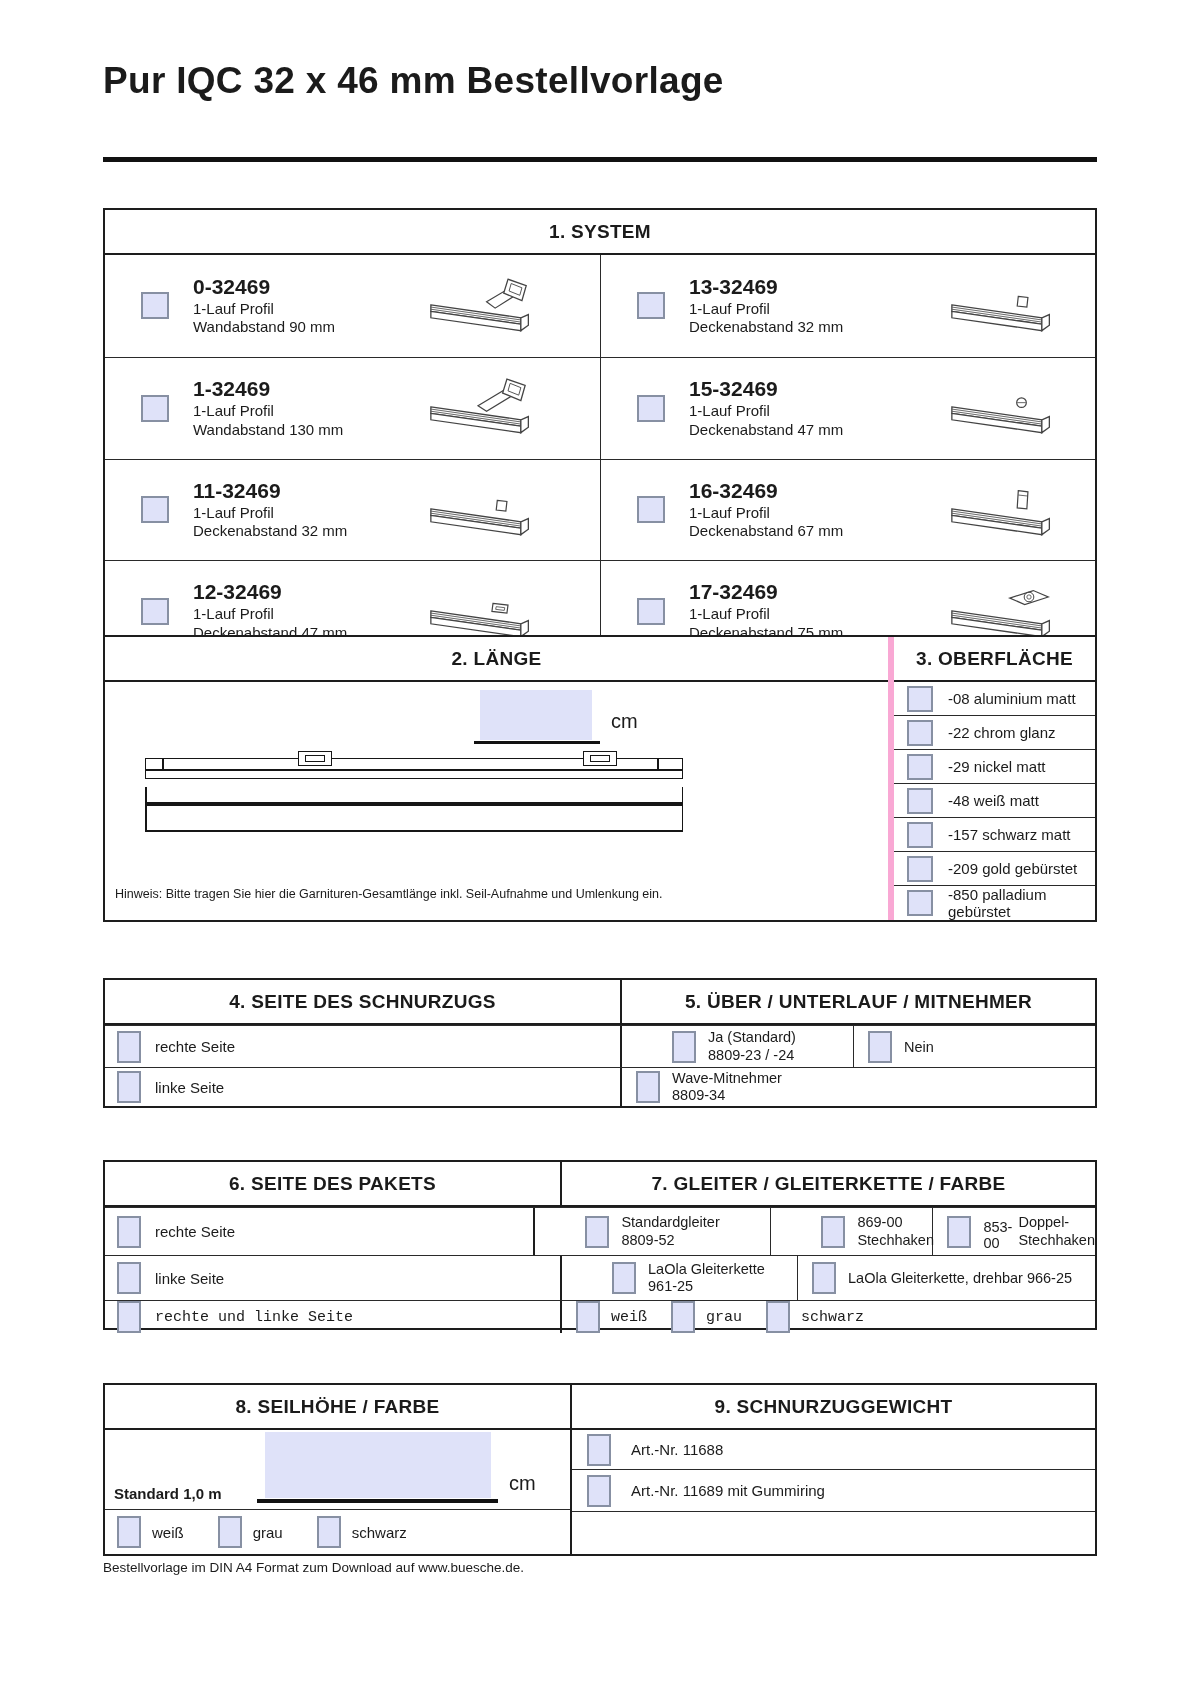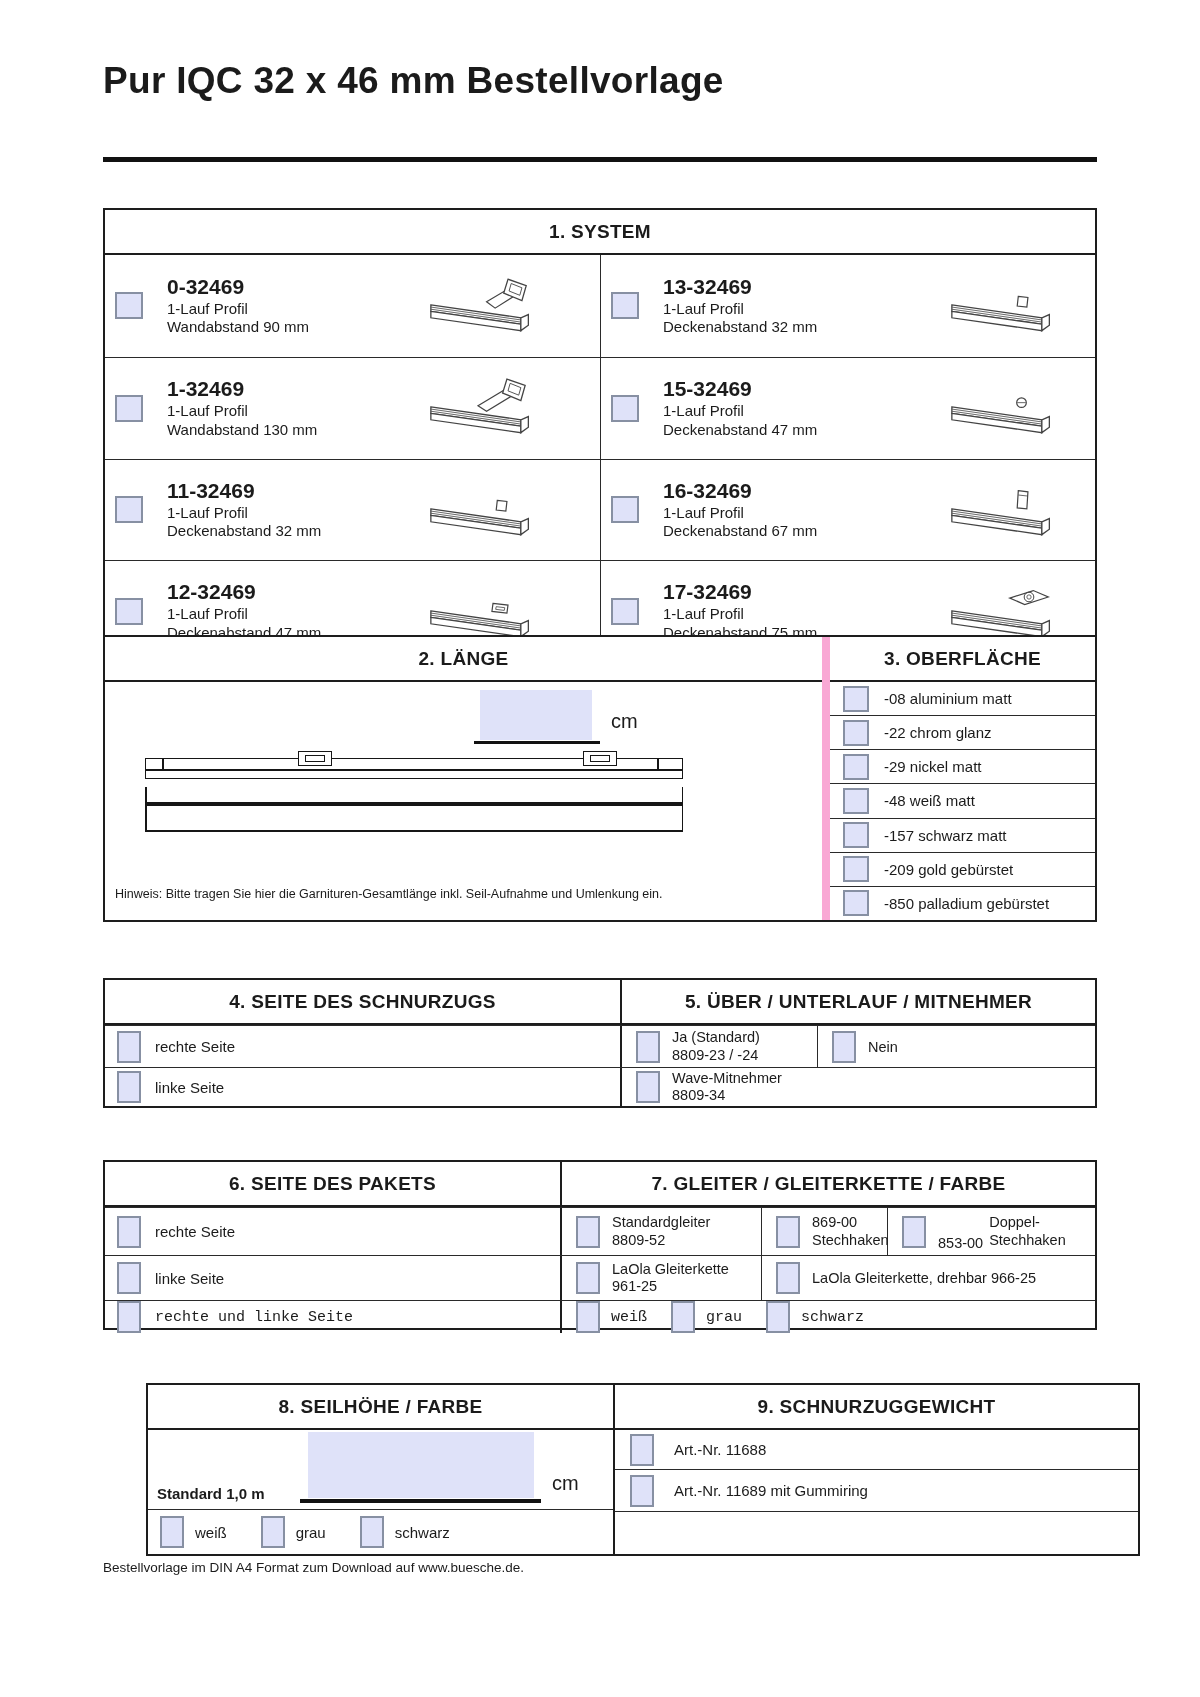--- a/index.html
+++ b/index.html
@@ -13,32 +13,32 @@
   .thead { font-size:19px; font-weight:700; text-align:center; padding:11px 0 10px; border-bottom:2.5px solid #1d1d1d; letter-spacing:.3px; flex:0 0 auto; }
 
   .cb { display:inline-block; background:#dfe2f9; border:2px solid #8790a3; flex:0 0 auto; }
   .cb.sq { width:28px; height:27px; }
   .cb.sm { width:26px; height:26px; }
   .cb.v  { width:24px; height:32px; }
 
   
   #t1 { top:208px; height:456px; }
   .s-grid { flex:1; display:grid; grid-template-columns:1fr 1fr; grid-auto-rows:1fr; }
-  .s-cell { position:relative; display:flex; align-items:center; padding-left:10px; gap:24px; }
+  .s-cell { position:relative; display:flex; align-items:center; padding-left:36px; gap:24px; }
   .s-cell:nth-child(n+3) { border-top:1.5px solid #2a2a2a; }
   .s-cell:nth-child(even) { border-left:1.5px solid #2a2a2a; }
   .s-code { font-size:21px; font-weight:700; margin-bottom:1px; }
   .s-line { font-size:15px; line-height:1.25; }
   .s-cell svg { position:absolute; right:62px; top:50%; transform:translateY(-50%); }
   .s-cell:nth-child(even) svg { right:36px; }
 
   
   #t2 { top:635px; height:287px; flex-direction:row; }
   .t2col { display:flex; flex-direction:column; }
-  .t2col.left  { width:725px; border-right:8px solid #f9a8d4; }
+  .t2col.left  { width:789px; border-right:6px solid #f9a8d4; }
   .t2col.right { flex:1; }
   .lng-body { position:relative; flex:1; }
   .lng-input { position:absolute; left:375px; top:8px; width:112px; height:50px; background:#dfe2f9; }
   .lng-underline { position:absolute; left:369px; top:59px; width:126px; height:3px; background:#111; }
   .lng-unit { position:absolute; left:506px; top:28px; font-size:20px; }
   .rail { position:absolute; left:40px; top:76px; width:538px; height:21px; border:1.5px solid #161616; }
   .rail-line { position:absolute; left:0; right:0; top:10px; height:1.5px; background:#161616; }
   .rail-tick { position:absolute; width:1.5px; height:12px; top:77px; background:#161616; }
   .clip { position:absolute; width:34px; height:15px; top:69px; border:1.5px solid #161616; background:#fff; }
   .clip::after { content:""; position:absolute; left:6px; right:6px; top:3px; bottom:3px; border:1px solid #161616; }
@@ -49,36 +49,36 @@
   .o-row { flex:1; display:flex; align-items:center; gap:15px; padding-left:13px; font-size:15px; }
   .o-row + .o-row { border-top:1.5px solid #2a2a2a; }
 
   
   .trow { display:flex; flex:0 0 auto; }
   .trow + .trow { border-top:1.5px solid #2a2a2a; }
   .lcell { display:flex; align-items:center; gap:14px; padding-left:12px; border-right:2px solid #1d1d1d; font-size:15px; }
   .rcellwrap { flex:1; display:flex; }
   .rcell { display:flex; align-items:center; gap:12px; padding-left:14px; font-size:14.5px; }
   .rcell .stack div { line-height:1.18; }
-  .rcell.bdr { border-right:1.5px solid #2a2a2a; }
+  .rcell.bdr { border-right:1.5px solid #2a2a2a;margin-left:36px; }
 
   #t3 { top:978px; height:130px; }
   #t3 .lcell { width:517px; }
   #t3 .row1 { height:42px; } #t3 .row2 { flex:1; }
   .ja-cell { width:196px; }
   #t4 { top:1160px; height:170px; }
   #t4 .lcell { width:457px; }
   #t4 .row1 { height:48px; } #t4 .row2 { height:45px; } #t4 .row3 { flex:1;font-family:Liberation Mono, monospace; }
   .c200 { width:200px; } .c125 { width:126px; }
   .doppel-code { align-self:flex-end; padding-bottom:4px; }
   .colorbar { display:flex; align-items:center; gap:24px; padding-left:14px; font-size:15px; }
   .cgrp { display:flex; align-items:center; gap:11px; }
 
   
-  #t5 { top:1383px; height:173px; flex-direction:row;margin-left:43px; }
+  #t5 { top:1383px; height:173px; flex-direction:row; }
   .t5col { display:flex; flex-direction:column; }
   .t5col.left { width:467px; border-right:2px solid #1d1d1d; }
   .t5col.right { flex:1; }
   .sh-body { position:relative; flex:1; border-bottom:1.5px solid #2a2a2a; }
   .sh-standard { position:absolute; left:9px; bottom:7px; font-size:15px; font-weight:700; }
   .sh-input { position:absolute; left:160px; top:2px; width:226px; height:66px; background:#dfe2f9; }
   .sh-underline { position:absolute; left:152px; top:69px; width:241px; height:4px; background:#111; }
   .sh-unit { position:absolute; left:404px; top:42px; font-size:20px; }
   .sh-colors { height:44px; display:flex; align-items:center; gap:34px; padding-left:12px; font-size:15px; }
   .g-row { display:flex; align-items:center; gap:20px; padding-left:15px; font-size:15px; }

